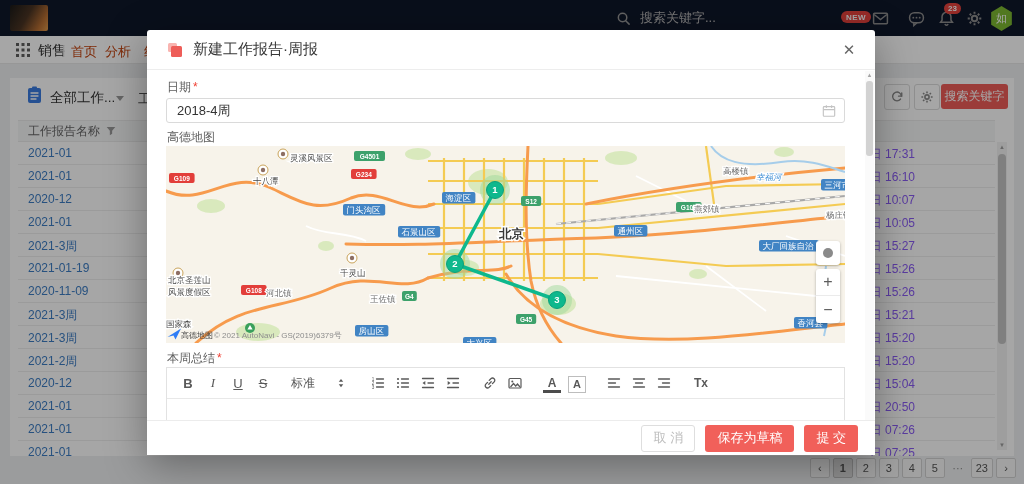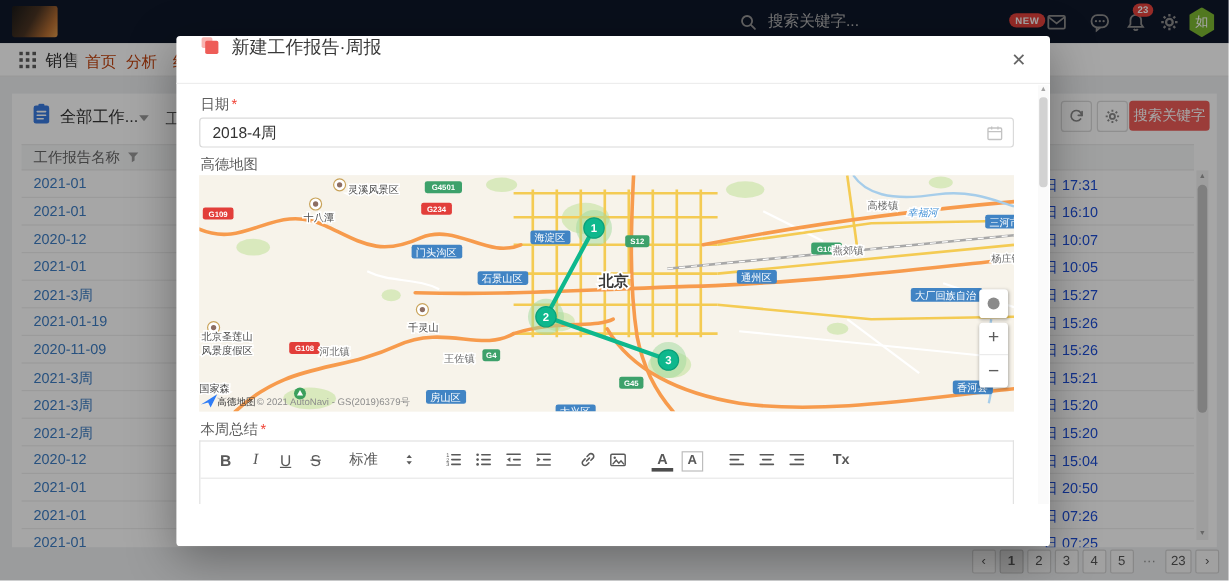--- a/index.html
+++ b/index.html
@@ -41,38 +41,38 @@
     background:#fff;display:flex;align-items:center;justify-content:center;color:#8a8a8a;cursor:pointer}
   .btn-refresh{left:874px}.btn-colset{left:904px}
   .btn-new{position:absolute;left:931px;top:6px;width:67px;height:25px;background:#ee5d58;color:#fff;
     font-size:12px;border:none;border-radius:3px;display:flex;align-items:center;justify-content:center;cursor:pointer}
   .thead{position:absolute;left:8px;top:42px;width:977px;height:22px;background:#f6f7f8;
     border-top:1px solid #ececec;border-bottom:1px solid #ececec;display:flex;align-items:center;
     padding-left:10px;font-size:12px;color:#666;gap:6px}
   .tbody{position:absolute;left:8px;top:64px;width:977px}
   .trow{position:relative;height:23px;border-bottom:1px solid #efefef;font-size:12px;cursor:pointer}
   .rname{position:absolute;left:10px;top:4px;color:#3d7dc4}
-  .rtime{position:absolute;right:80px;top:4px;color:#1d4ed8;white-space:nowrap}
+  .rtime{position:absolute;right:80px;top:4px;color:#8b5cf6;white-space:nowrap}
   .vscroll{position:absolute;left:987px;top:64px;width:10px;height:308px;background:#f3f3f3}
   .vsa{position:absolute;left:0;width:10px;font-size:6px;color:#9d9d9d;text-align:center;cursor:pointer}
   .vsthumb{position:absolute;left:1px;top:12px;width:8px;height:190px;background:#c3c3c3;border-radius:4px;cursor:pointer}
 
   
   .pager{position:absolute;top:458px;right:8px;display:flex;gap:3px;align-items:center}
   .pgbtn{min-width:20px;height:20px;border:1px solid #d2d2d2;border-radius:2px;background:#f7f7f7;
     font-size:11px;color:#555;display:flex;align-items:center;justify-content:center;padding:0 4px;cursor:pointer}
   .pgbtn.active{background:#dedede;border-color:#bdbdbd;font-weight:bold}
   .pgbtn.dots{border:none;background:transparent;color:#888;cursor:default}
 
   
   .overlay{position:absolute;inset:0;background:rgba(0,0,0,.35);z-index:50}
   .modal{position:absolute;left:147px;top:30px;width:728px;height:425px;background:#fff;border-radius:3px;
     box-shadow:0 10px 40px rgba(0,0,0,.35);z-index:100}
   .mhead{position:absolute;top:0;left:0;width:100%;height:40px;border-bottom:1px solid #ededed;
-    display:flex;padding:0 20px;gap:10px}
+    display:flex;align-items:center;padding:0 20px;gap:10px}
   .mtitle{font-size:15px;color:#383838}
   .mclose{position:absolute;right:16px;top:10px;width:20px;height:20px;color:#666;font-size:15px;
     display:flex;align-items:center;justify-content:center;cursor:pointer}
   .flabel{position:absolute;left:20px;font-size:12px;color:#5e5e5e}
   .req{color:#f04134;margin-left:2px}
   .dlabel{top:49px}
   .dinput{position:absolute;left:19px;top:68px;width:679px;height:25px;border:1px solid #dadada;
     border-radius:3px;font-size:13px;color:#333;display:flex;align-items:center;padding:0 10px;cursor:text}
   .calicon{position:absolute;right:8px;top:5px;width:14px;height:14px;color:#c3c3c3}
   .tlabel{top:99px}
@@ -562,19 +562,24 @@
           <span class="tbi t-align_right">
             <svg width="16" height="16" viewBox="0 0 16 16" stroke="#595959" stroke-width="1.3" stroke-linecap="round">
               <path d="M2.5 4h11M6.5 8h7M2.5 12h11"></path>
             </svg>
           </span>
           <span class="tbi t-clear_format" style="margin-left: 12px;">Tx</span>
         </div>
       <div style="height:21px"></div>
     </div>
 
+    <div class="mfoot">
+      <button class="btn btn-cancel">取 消</button>
+      <button class="btn btn-red">保存为草稿</button>
+      <button class="btn btn-red">提 交</button>
+    </div>
 
     <div class="mscroll">
       <span class="msa" style="top:1px">▲</span>
       <div class="msthumb"></div>
     </div>
   </div>
 </div>
 
 </body></html>

